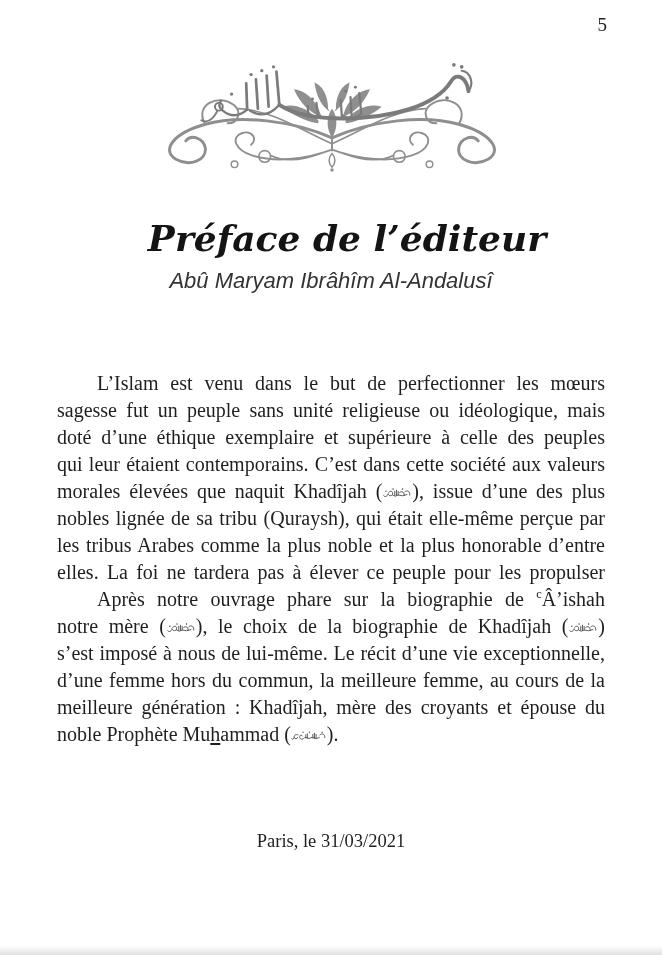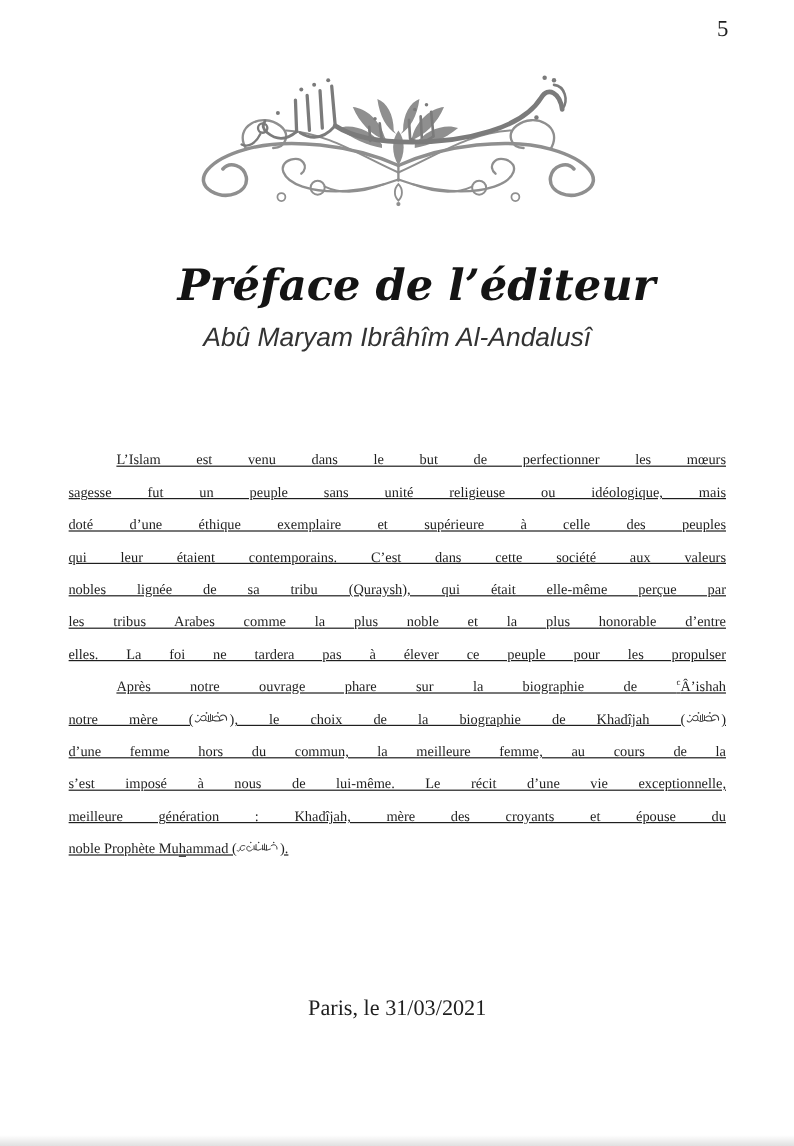--- a/index.html
+++ b/index.html
@@ -50,24 +50,23 @@
     font-size:22px;line-height:1.3;
     color:var(--subtitle-color);
   }
   .body-text{
     position:absolute;top:370px;left:57px;width:548px;
   }
   .paragraph{margin:0;}
   .paragraph + .paragraph{margin-top:0;}
   .line{
     height:27px;line-height:27px;
-    font-size:12px;
+    font-size:20px;
     overflow:hidden;
     white-space:normal;
-    text-decoration:underline;
   }
   .line.justify{text-align:justify;text-align-last:justify;}
   .line.indent{text-indent:40px;}
   .uh{text-decoration:underline;text-underline-offset:2px;}
   sup.supc{font-size:0.62em;vertical-align:super;line-height:0;}
   .hon{
     display:inline-block;
     vertical-align:-2px;
     line-height:0;
   }
@@ -137,20 +136,32 @@
   <h1 class="title">Préface de l’éditeur</h1>
 
   <h2 class="subtitle">Abû Maryam Ibrâhîm Al-Andalusî</h2>
 
   <div class="body-text">
     <div class="paragraph">
         <div class="line justify indent">L’Islam est venu dans le but de perfectionner les mœurs</div>
         <div class="line justify">sagesse fut un peuple sans unité religieuse ou idéologique, mais</div>
         <div class="line justify">doté d’une éthique exemplaire et supérieure à celle des peuples</div>
         <div class="line justify">qui leur étaient contemporains. C’est dans cette société aux valeurs</div>
+        <div class="line justify">morales élevées que naquit Khadîjah (<span class="hon" aria-label="رضي الله عنها" title="رضي الله عنها"><svg width="30" height="13" viewBox="0 0 54 20" fill="none" stroke="#3c3c3c" stroke-width="1.5" stroke-linecap="round">
+              <path d="M50,13 C51,6 45,3 41,7"></path>
+              <path d="M40,13 C40,6 34,5 31,9"></path>
+              <path d="M45,12 q-8,4 -15,1"></path>
+              <path d="M29,6 l0,7 M26,4 l0,9 M23,6 l0,7"></path>
+              <path d="M29,13 q-5,4 -10,0"></path>
+              <path d="M12,8 C16,4 20,6 19,11 C18,15 12,15 11,11"></path>
+              <path d="M11,11 C9,16 5,17 3,14"></path>
+              <circle cx="37" cy="2" r="1.3" fill="#3c3c3c" stroke="none"></circle>
+              <circle cx="20" cy="2" r="1.3" fill="#3c3c3c" stroke="none"></circle>
+              <circle cx="7" cy="6" r="1.2" fill="#3c3c3c" stroke="none"></circle>
+            </svg></span>), issue d’une des plus</div>
         <div class="line justify">nobles lignée de sa tribu (Quraysh), qui était elle-même perçue par</div>
         <div class="line justify">les tribus Arabes comme la plus noble et la plus honorable d’entre</div>
         <div class="line justify">elles. La foi ne tardera pas à élever ce peuple pour les propulser</div>
       </div>
     <div class="paragraph">
         <div class="line justify indent">Après notre ouvrage phare sur la biographie de <sup class="supc">c</sup>Â’ishah</div>
         <div class="line justify">notre mère (<span class="hon" aria-label="رضي الله عنها" title="رضي الله عنها"><svg width="30" height="13" viewBox="0 0 54 20" fill="none" stroke="#3c3c3c" stroke-width="1.5" stroke-linecap="round">
               <path d="M50,13 C51,6 45,3 41,7"></path>
               <path d="M40,13 C40,6 34,5 31,9"></path>
               <path d="M45,12 q-8,4 -15,1"></path>
@@ -166,22 +177,22 @@
               <path d="M40,13 C40,6 34,5 31,9"></path>
               <path d="M45,12 q-8,4 -15,1"></path>
               <path d="M29,6 l0,7 M26,4 l0,9 M23,6 l0,7"></path>
               <path d="M29,13 q-5,4 -10,0"></path>
               <path d="M12,8 C16,4 20,6 19,11 C18,15 12,15 11,11"></path>
               <path d="M11,11 C9,16 5,17 3,14"></path>
               <circle cx="37" cy="2" r="1.3" fill="#3c3c3c" stroke="none"></circle>
               <circle cx="20" cy="2" r="1.3" fill="#3c3c3c" stroke="none"></circle>
               <circle cx="7" cy="6" r="1.2" fill="#3c3c3c" stroke="none"></circle>
             </svg></span>)</div>
+        <div class="line justify">s’est imposé à nous de lui-même. Le récit d’une vie exceptionnelle,</div>
         <div class="line justify">d’une femme hors du commun, la meilleure femme, au cours de la</div>
-        <div class="line justify">s’est imposé à nous de lui-même. Le récit d’une vie exceptionnelle,</div>
         <div class="line justify">meilleure génération : Khadîjah, mère des croyants et épouse du</div>
         <div class="line">noble Prophète Mu<span class="uh">h</span>ammad (<span class="hon" aria-label="صلى الله عليه وسلم" title="صلى الله عليه وسلم"><svg width="36" height="13" viewBox="0 0 66 20" fill="none" stroke="#3c3c3c" stroke-width="1.5" stroke-linecap="round">
               <path d="M62,12 C63,6 57,3 53,7"></path>
               <path d="M52,12 q-6,4 -12,0"></path>
               <path d="M46,6 l0,7 M43,4 l0,9 M40,6 l0,7"></path>
               <path d="M38,12 q-5,4 -10,0"></path>
               <path d="M30,5 l0,8 M27,7 l0,6"></path>
               <path d="M25,12 C22,16 17,16 16,12 C15,8 19,6 21,9"></path>
               <path d="M13,7 C9,5 5,8 6,12 C7,15 11,15 12,12"></path>
               <path d="M6,12 C4,16 2,16 1,14"></path>

